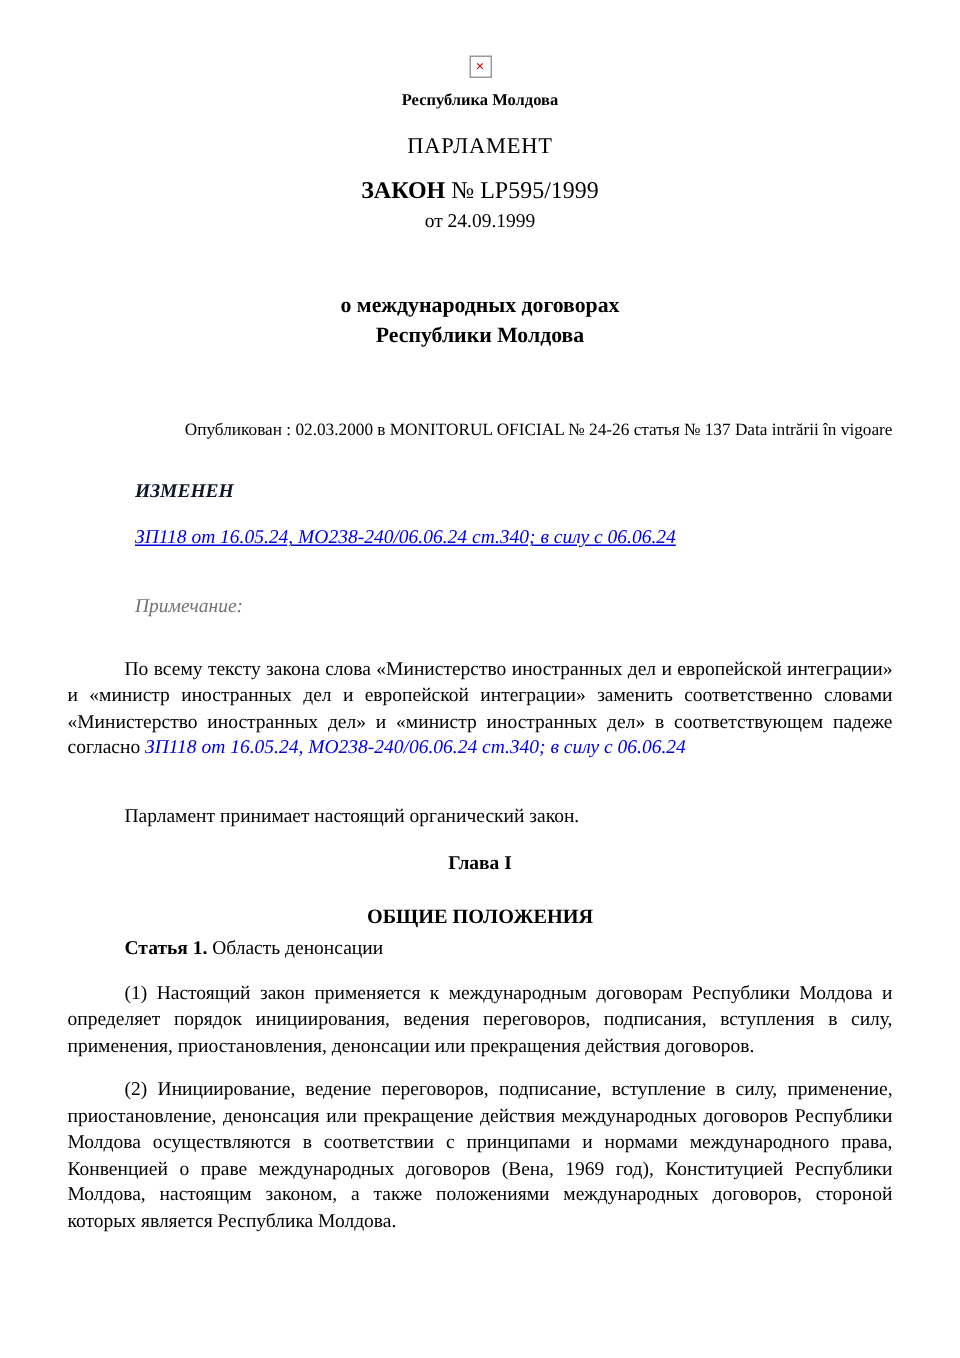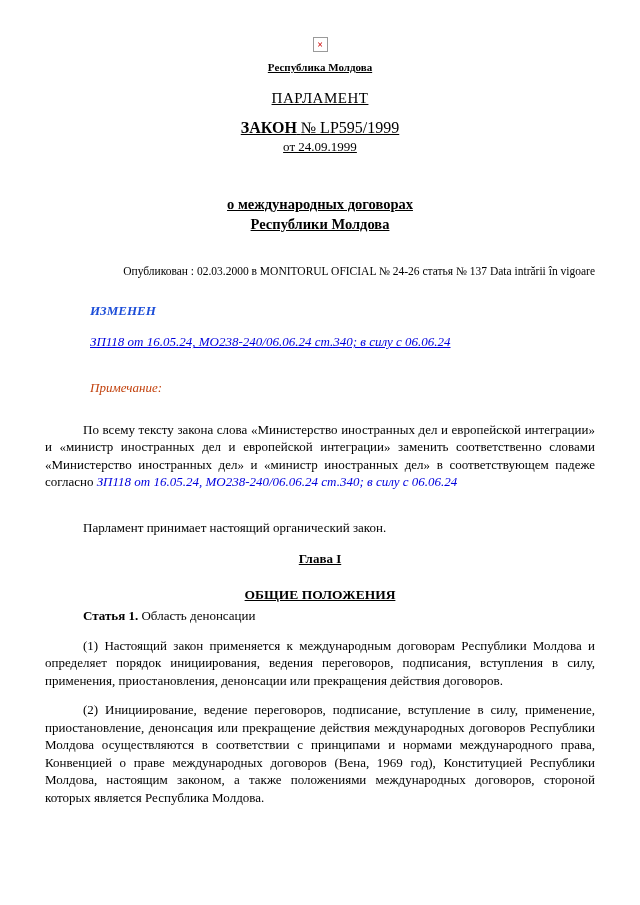--- a/index.html
+++ b/index.html
@@ -10,21 +10,21 @@
     color: #000000;
     font-family: "Liberation Serif", "DejaVu Serif", serif;
     font-size: 13px;
     line-height: 1.35;
   }
   .page {
     width: 640px;
     min-height: 905px;
     padding: 34px 45px 40px 45px;
   }
-  .center { text-align: center; text-decoration: underline; }
+  .center { text-align: center; }
 
   .broken-img-wrap { text-align: center; margin-bottom: 8px; }
   .broken-img {
     display: inline-block;
     width: 15px; height: 15px;
     border: 1px solid #9a9a9a;
     background: #ffffff;
     color: #cc0000;
     font-size: 10px;
     line-height: 13px;
@@ -44,21 +44,21 @@
     margin-bottom: 8px;
   }
   .law-line { font-size: 16px; }
   .law-label { font-weight: bold; }
   .law-date { font-size: 13px; margin-bottom: 38px; }
 
   .doc-title {
     font-weight: bold;
     font-size: 14.5px;
     line-height: 1.4;
-    margin-bottom: 30px;
+    margin-bottom: 46px;
   }
 
   .published {
     font-size: 11.5px;
     margin-bottom: 22px;
     text-align: right;
   }
 
   .amend-block { margin-left: 45px; }
   .changed-label {
@@ -122,25 +122,25 @@
   <div class="law-date center">от 24.09.1999</div>
 
   <div class="doc-title center">
     <div>о международных договорах</div>
     <div>Республики Молдова</div>
   </div>
 
   <div class="published">Опубликован : 02.03.2000 в MONITORUL OFICIAL № 24-26 статья № 137 Data intrării în vigoare</div>
 
   <div class="amend-block">
-    <div class="changed-label" id="changed-label" style="color: #1d4ed8;">ИЗМЕНЕН</div>
+    <div class="changed-label" id="changed-label" style="color: #0f172a;">ИЗМЕНЕН</div>
     <div class="amend-link-line">
       <a class="doc-link" id="amend-link" style="color: rgb(0, 0, 221);">ЗП118 от 16.05.24, MO238-240/06.06.24 ст.340; в силу с 06.06.24</a>
     </div>
-    <div class="note-label" id="note-label" style="color: #c2410c;">Примечание:</div>
+    <div class="note-label" id="note-label" style="color: #737373;">Примечание:</div>
   </div>
 
   <p class="para note-para">
     <span>По всему тексту закона слова «Министерство иностранных дел и европейской интеграции» и «министр иностранных дел и европейской интеграции» заменить соответственно словами «Министерство иностранных дел» и «министр иностранных дел» в соответствующем падеже согласно </span><a class="note-inline-link" id="note-inline-link" style="color: rgb(0, 0, 221);">ЗП118 от 16.05.24, MO238-240/06.06.24 ст.340; в силу с 06.06.24</a>
   </p>
 
   <p class="para intro-para">Парламент принимает настоящий органический закон.</p>
 
   <div class="chapter-label center">Глава I</div>
   <div class="chapter-title center">ОБЩИЕ ПОЛОЖЕНИЯ</div>

